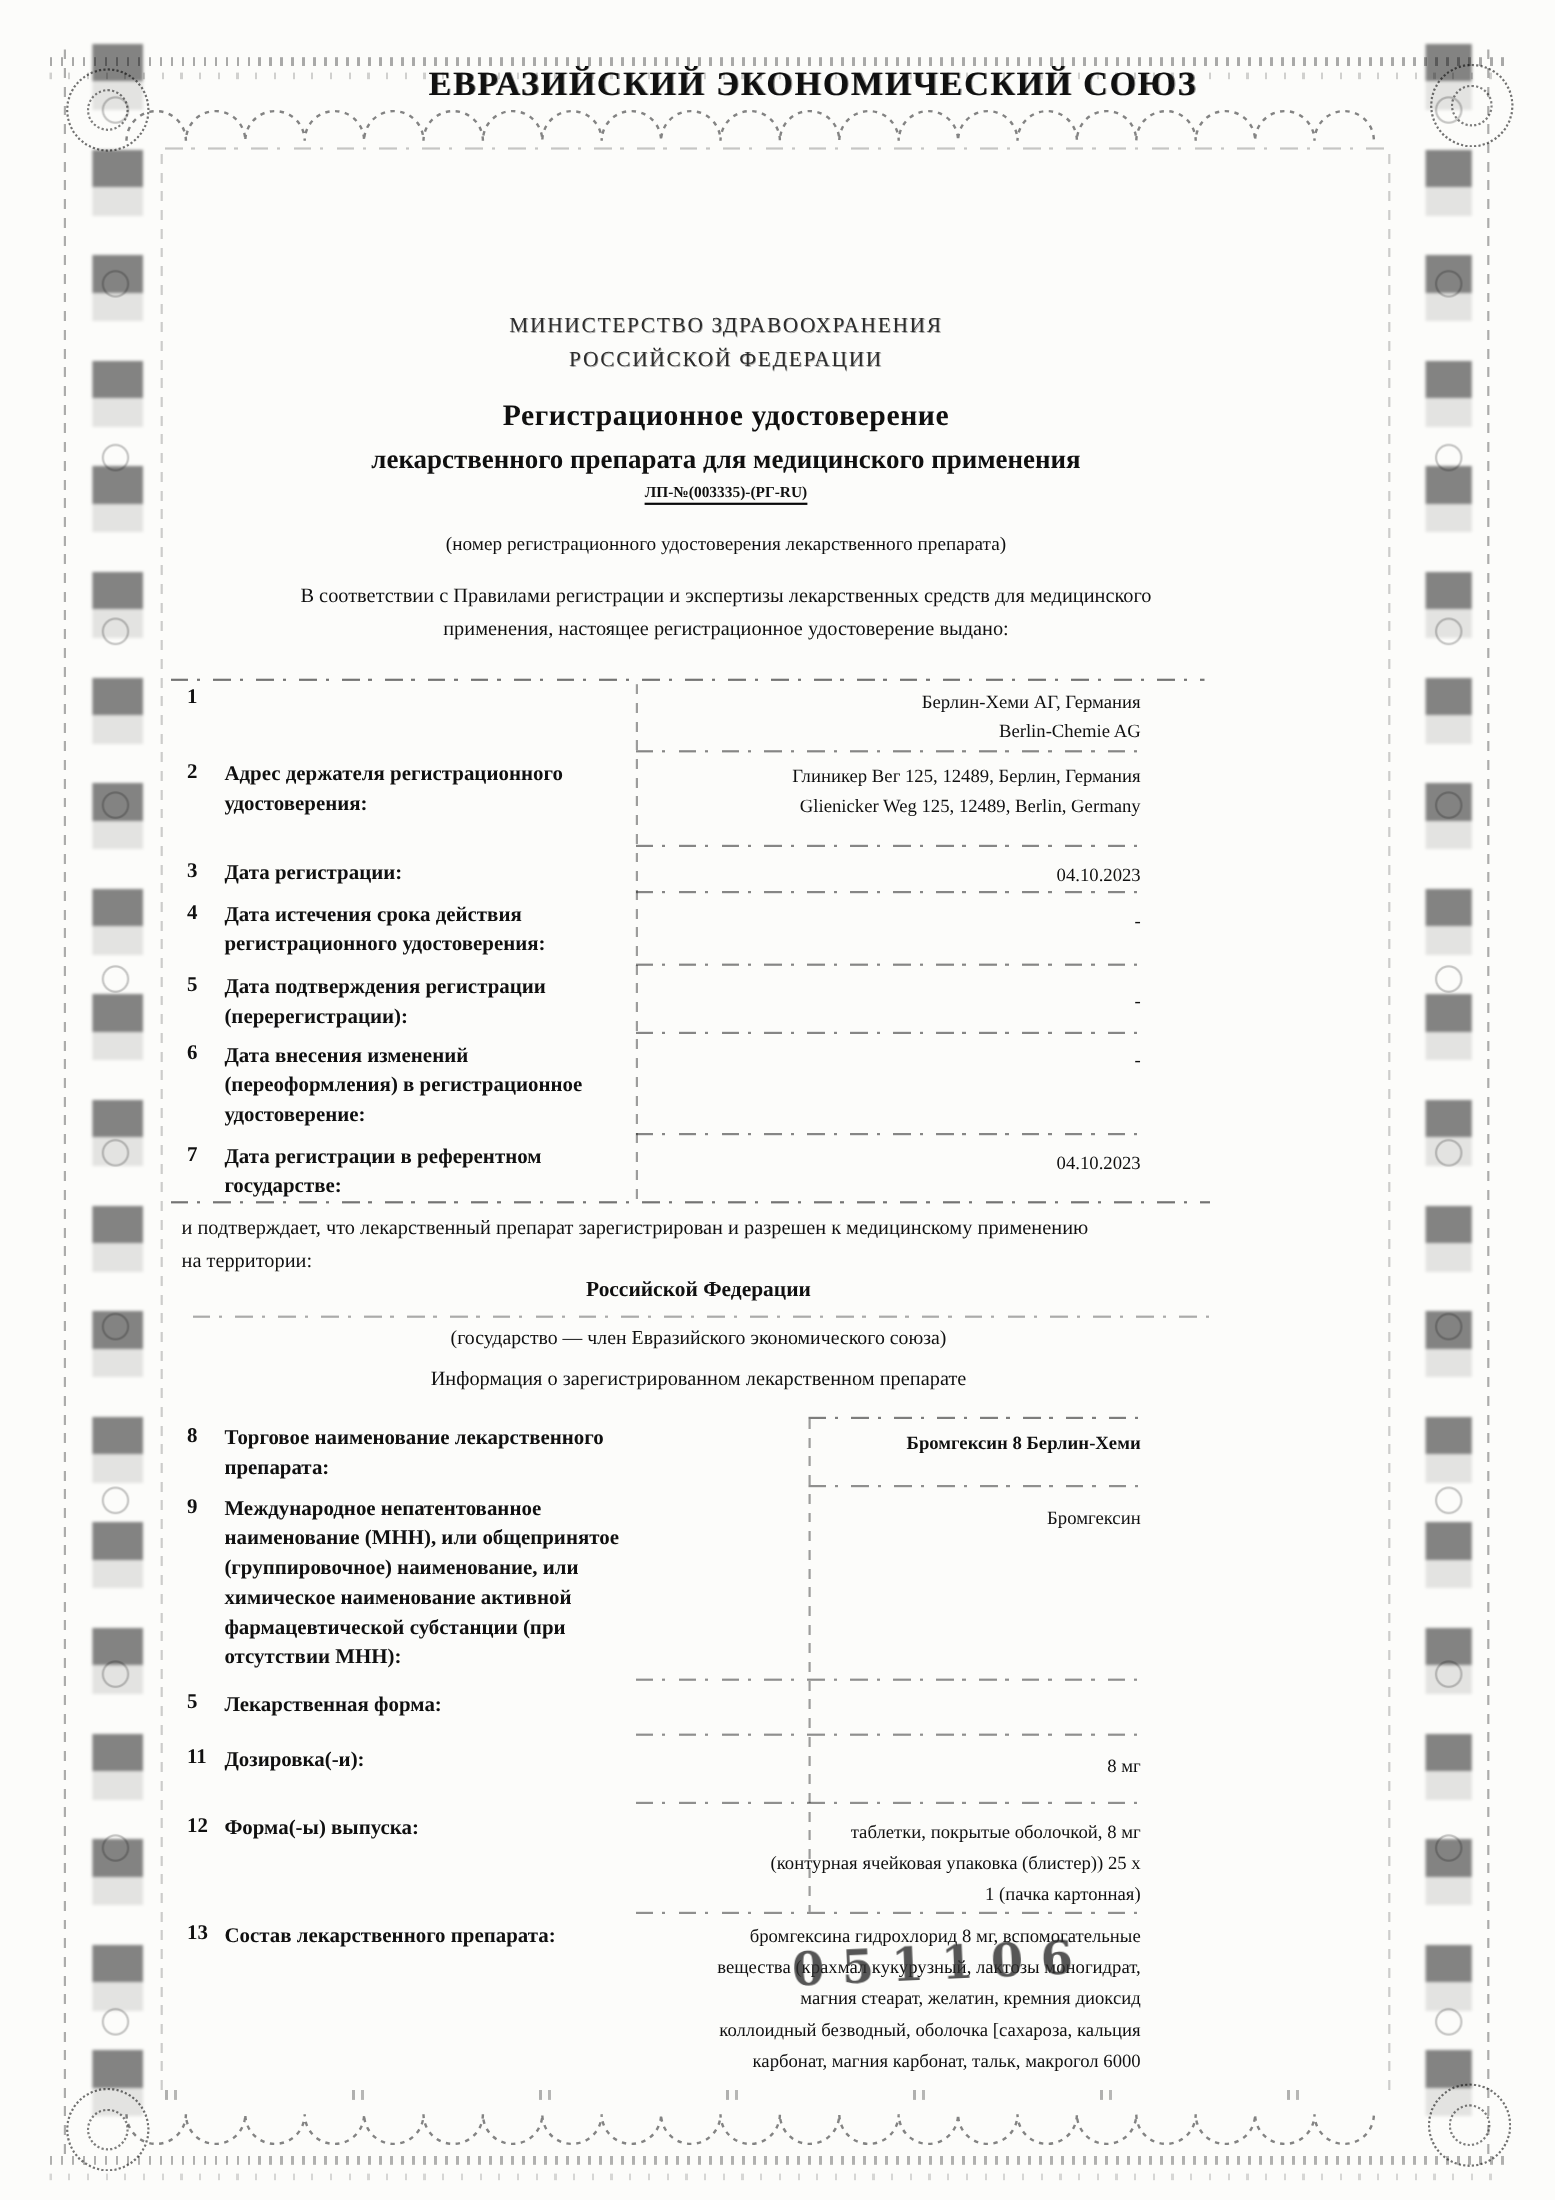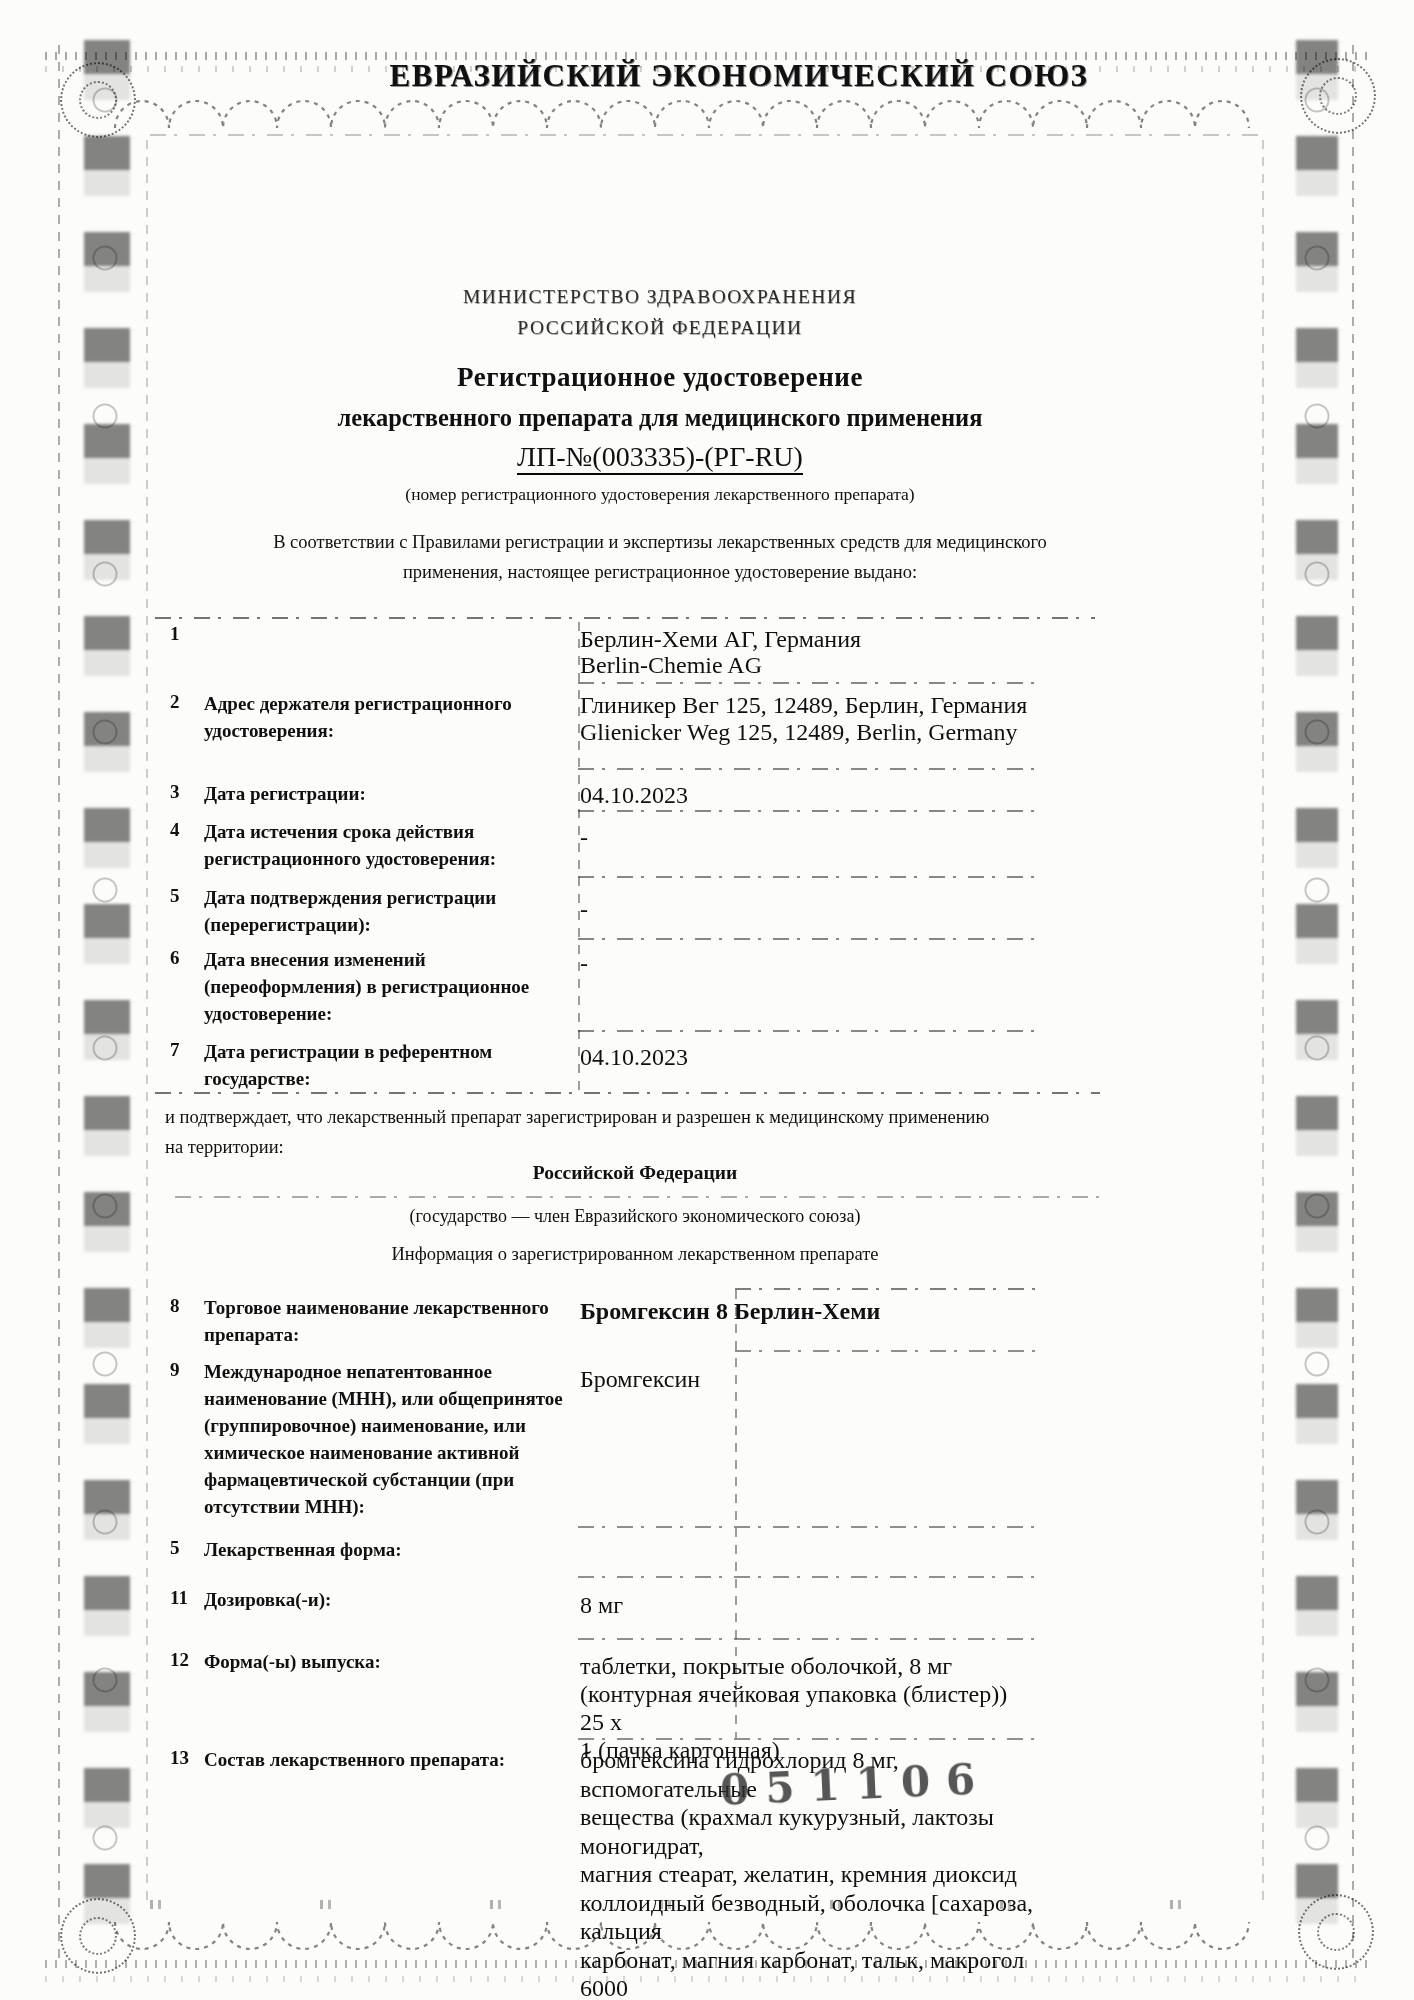--- a/index.html
+++ b/index.html
@@ -16,29 +16,29 @@
 
   
   .hdash{height:2px;background:repeating-linear-gradient(90deg,rgba(25,25,25,.8) 0 16px,transparent 16px 24px,rgba(25,25,25,.8) 24px 27px,transparent 27px 39px);}
   .vdash{width:2px;background:repeating-linear-gradient(180deg,rgba(25,25,25,.7) 0 9px,transparent 9px 17px);}
 
   
   .union{font-size:31px;font-weight:bold;letter-spacing:1.5px;text-shadow:1px .5px 0 rgba(20,20,20,.45);padding-left:32px;}
   .ministry{font-size:19.5px;letter-spacing:1.5px;line-height:31px;opacity:.88;text-shadow:.7px .6px 0 rgba(20,20,20,.4);}
   .title1{font-size:27px;font-weight:bold;letter-spacing:.5px;}
   .title2{font-size:24.5px;font-weight:bold;}
-  .regnum{font-size:28px;font-weight:normal;}
+  .regnum{font-size:14px;font-weight:bold;}
   .regnum span{border-bottom:2.5px solid #151515;padding-bottom:1px;}
   .cap{font-size:17.5px;}
   .par{font-size:18.5px;line-height:30px;}
 
   
   .rownum{position:absolute;left:0;top:1px;font-weight:bold;font-size:19px;}
   .rowlbl{margin-left:34px;font-weight:bold;font-size:19px;line-height:27px;}
-  .val{font-size:24px;line-height:27px;text-align:left;white-space:pre-line;}
+  .val{font-size:17px;line-height:27px;text-align:right;white-space:pre-line;}
 
   
   .ticks{background:repeating-linear-gradient(90deg,rgba(0,0,0,.6) 0 2px,transparent 2px 10px);}
   .ticks2{background:repeating-linear-gradient(90deg,rgba(0,0,0,.5) 0 2px,transparent 2px 17px);}
   .marksrow{background:repeating-linear-gradient(90deg,rgba(0,0,0,.6) 0 3px,transparent 3px 8px,rgba(0,0,0,.55) 8px 11px,transparent 11px 170px);}
   .blob{background:repeating-linear-gradient(180deg,rgba(10,10,10,.5) 0 34px,rgba(10,10,10,.1) 34px 60px,transparent 60px 96px);filter:blur(1.6px);}
   .rings{background-image:radial-gradient(circle at 50% 60px,transparent 10px,rgba(0,0,0,.4) 11px,rgba(0,0,0,.4) 12px,transparent 13px);background-size:54px 158px;background-repeat:repeat-y;opacity:.55;}
   .rosette{width:72px;height:72px;border-radius:50%;border:2.5px dotted rgba(0,0,0,.55);filter:blur(.4px);}
   .rosette .in{position:absolute;left:17px;top:17px;width:34px;height:34px;border-radius:50%;border:2px dotted rgba(0,0,0,.5);}
   .scallop{opacity:.55;filter:blur(.4px);}

